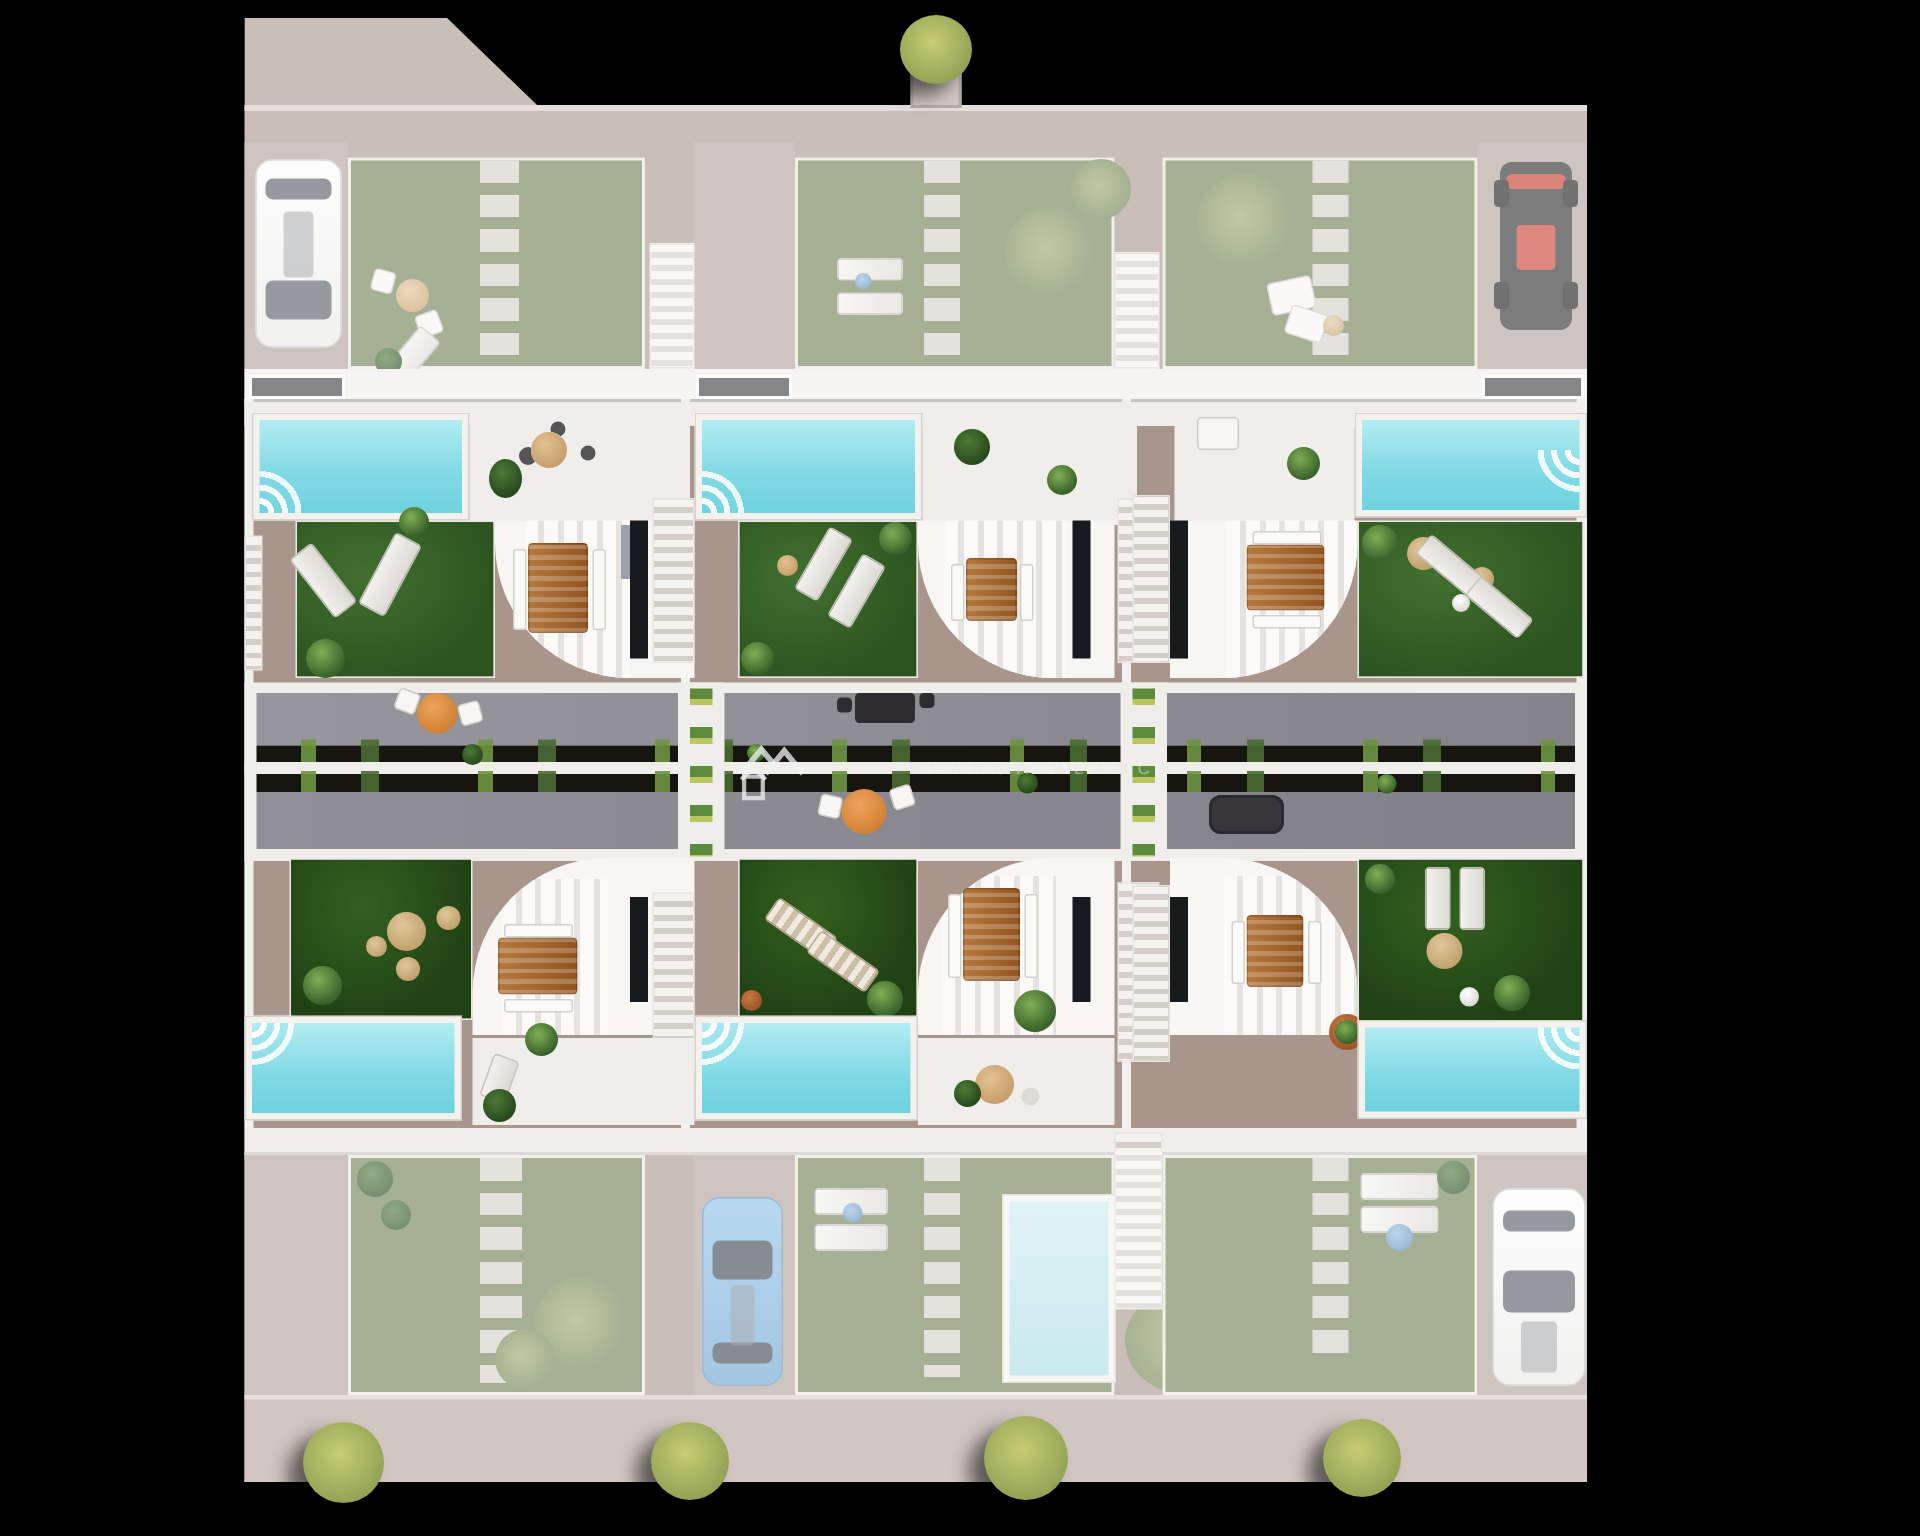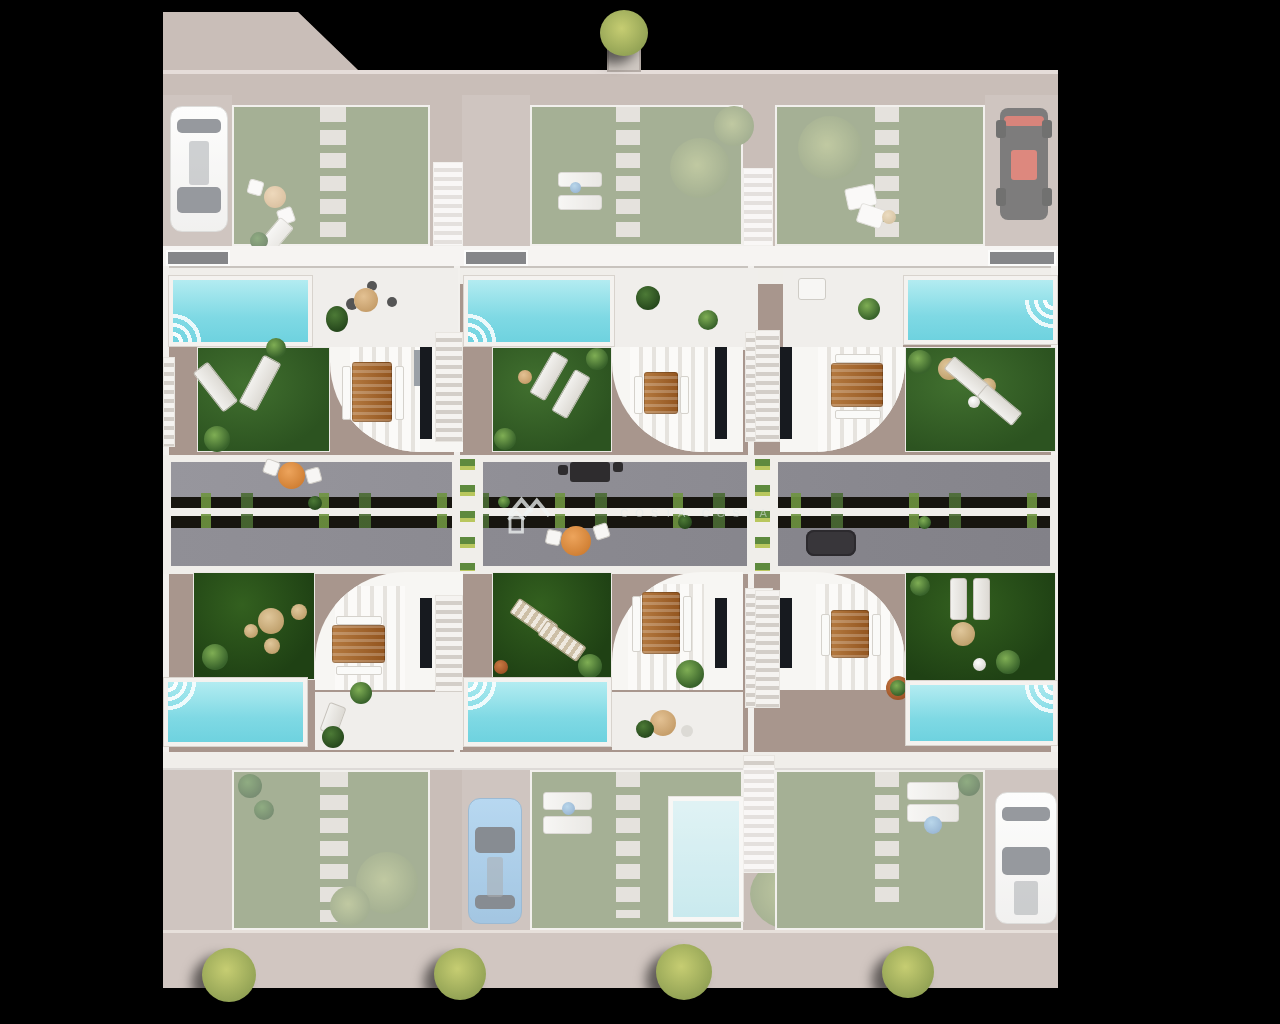--- a/index.html
+++ b/index.html
@@ -378,16 +378,16 @@
  <div class="watermark">
    <svg width="44" height="50" viewBox="0 0 46 50">
      <g fill="none" stroke="rgba(240,244,244,0.75)" stroke-width="4" stroke-linejoin="miter">
        <path d="M2 29 L16 12 L27 25"></path>
        <path d="M19 29 L32 13 L45 29"></path>
        <rect x="4" y="31" width="13" height="15" stroke-width="3"></rect>
        <path d="M2 33 L10.5 25 L19 33" stroke-width="3"></path>
      </g>
    </svg>
    <div class="wm-text">
-     <div class="wm-sub">COSTA COSTA</div>
+     <div class="wm-sub">BLANCA BLANCA</div>
    </div>
  </div>
 </div>
 
 </body></html>

